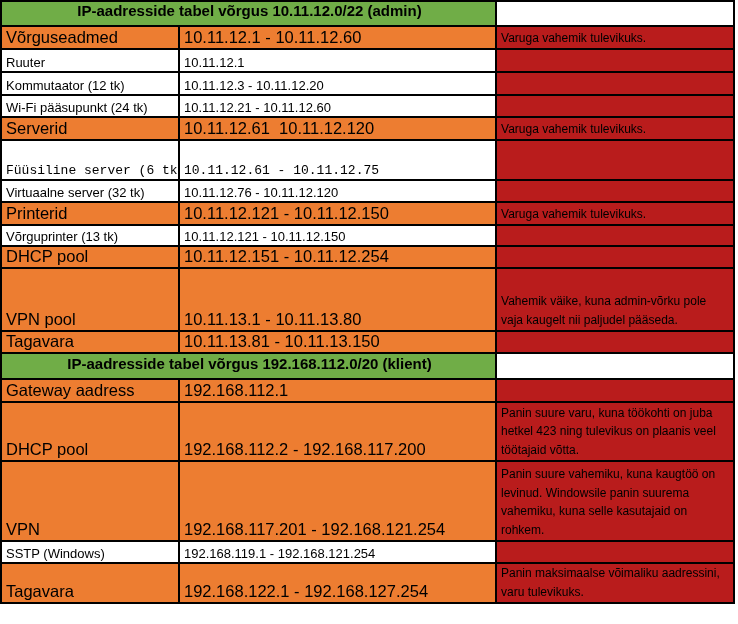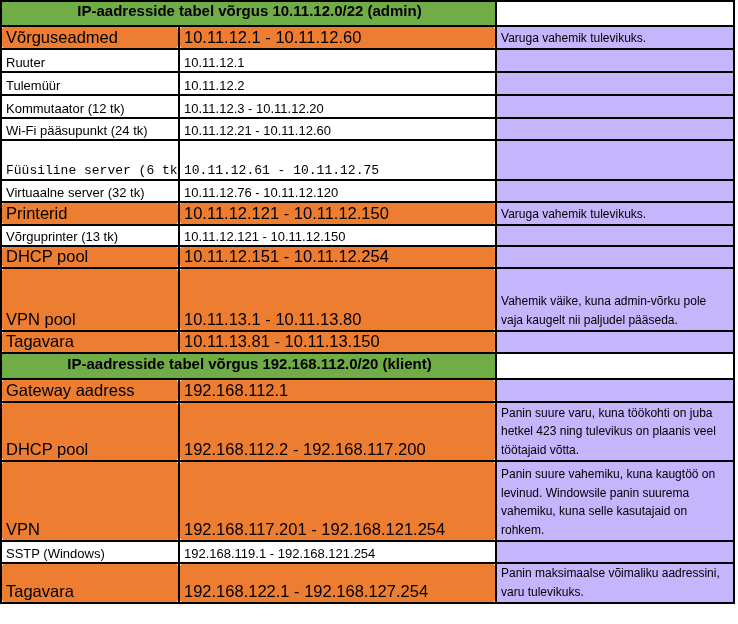--- a/index.html
+++ b/index.html
@@ -37,31 +37,30 @@
     font-size: 15px;
     text-align: center;
     vertical-align: middle;
     padding-bottom: 6px;
   }
   tr.section-header td.note { background: #ffffff; }
   tr.category td.label,
   tr.category td.value {
     background: var(--category-orange, #ED7D31);
     font-size: 16.5px;
-    border-radius: 6px;
   }
   tr.item td.label,
   tr.item td.value {
     background: #ffffff;
     font-size: 13px;
     margin-left: 12px;
   }
   td.value { white-space: pre !important; }
   td.note {
-    background: #c4b5fd;
+    background: #b91c1c;
     font-size: 12px;
     line-height: 18.5px;
     white-space: normal !important;
     word-wrap: break-word;
     padding-bottom: 2px;
   }
 </style>
 </head>
 <body>
 
@@ -81,33 +80,33 @@
           <td class="label">Võrguseadmed</td>
           <td class="value">10.11.12.1 - 10.11.12.60</td>
           <td class="note">Varuga vahemik tulevikuks.</td>
         </tr>
         <tr class="item" style="height: 23px;">
           <td class="label">Ruuter</td>
           <td class="value">10.11.12.1</td>
           <td class="note"></td>
         </tr>
         <tr class="item" style="height: 23px;">
-          <td class="label">Tulemüür</td>
-          <td class="value">10.11.12.2</td>
-          <td class="note"></td>
-        </tr>
-        <tr class="item" style="height: 23px;">
           <td class="label">Kommutaator (12 tk)</td>
           <td class="value">10.11.12.3 - 10.11.12.20</td>
           <td class="note"></td>
         </tr>
         <tr class="item" style="height: 22px;">
           <td class="label">Wi-Fi pääsupunkt (24 tk)</td>
           <td class="value">10.11.12.21 - 10.11.12.60</td>
           <td class="note"></td>
+        </tr>
+        <tr class="category" style="height: 23px;">
+          <td class="label">Serverid</td>
+          <td class="value">10.11.12.61  10.11.12.120</td>
+          <td class="note">Varuga vahemik tulevikuks.</td>
         </tr>
         <tr class="item" style="height: 40px; font-family: Liberation Mono, monospace;">
           <td class="label">Füüsiline server (6 tk)</td>
           <td class="value">10.11.12.61 - 10.11.12.75</td>
           <td class="note"></td>
         </tr>
         <tr class="item" style="height: 22px;">
           <td class="label">Virtuaalne server (32 tk)</td>
           <td class="value">10.11.12.76 - 10.11.12.120</td>
           <td class="note"></td>

